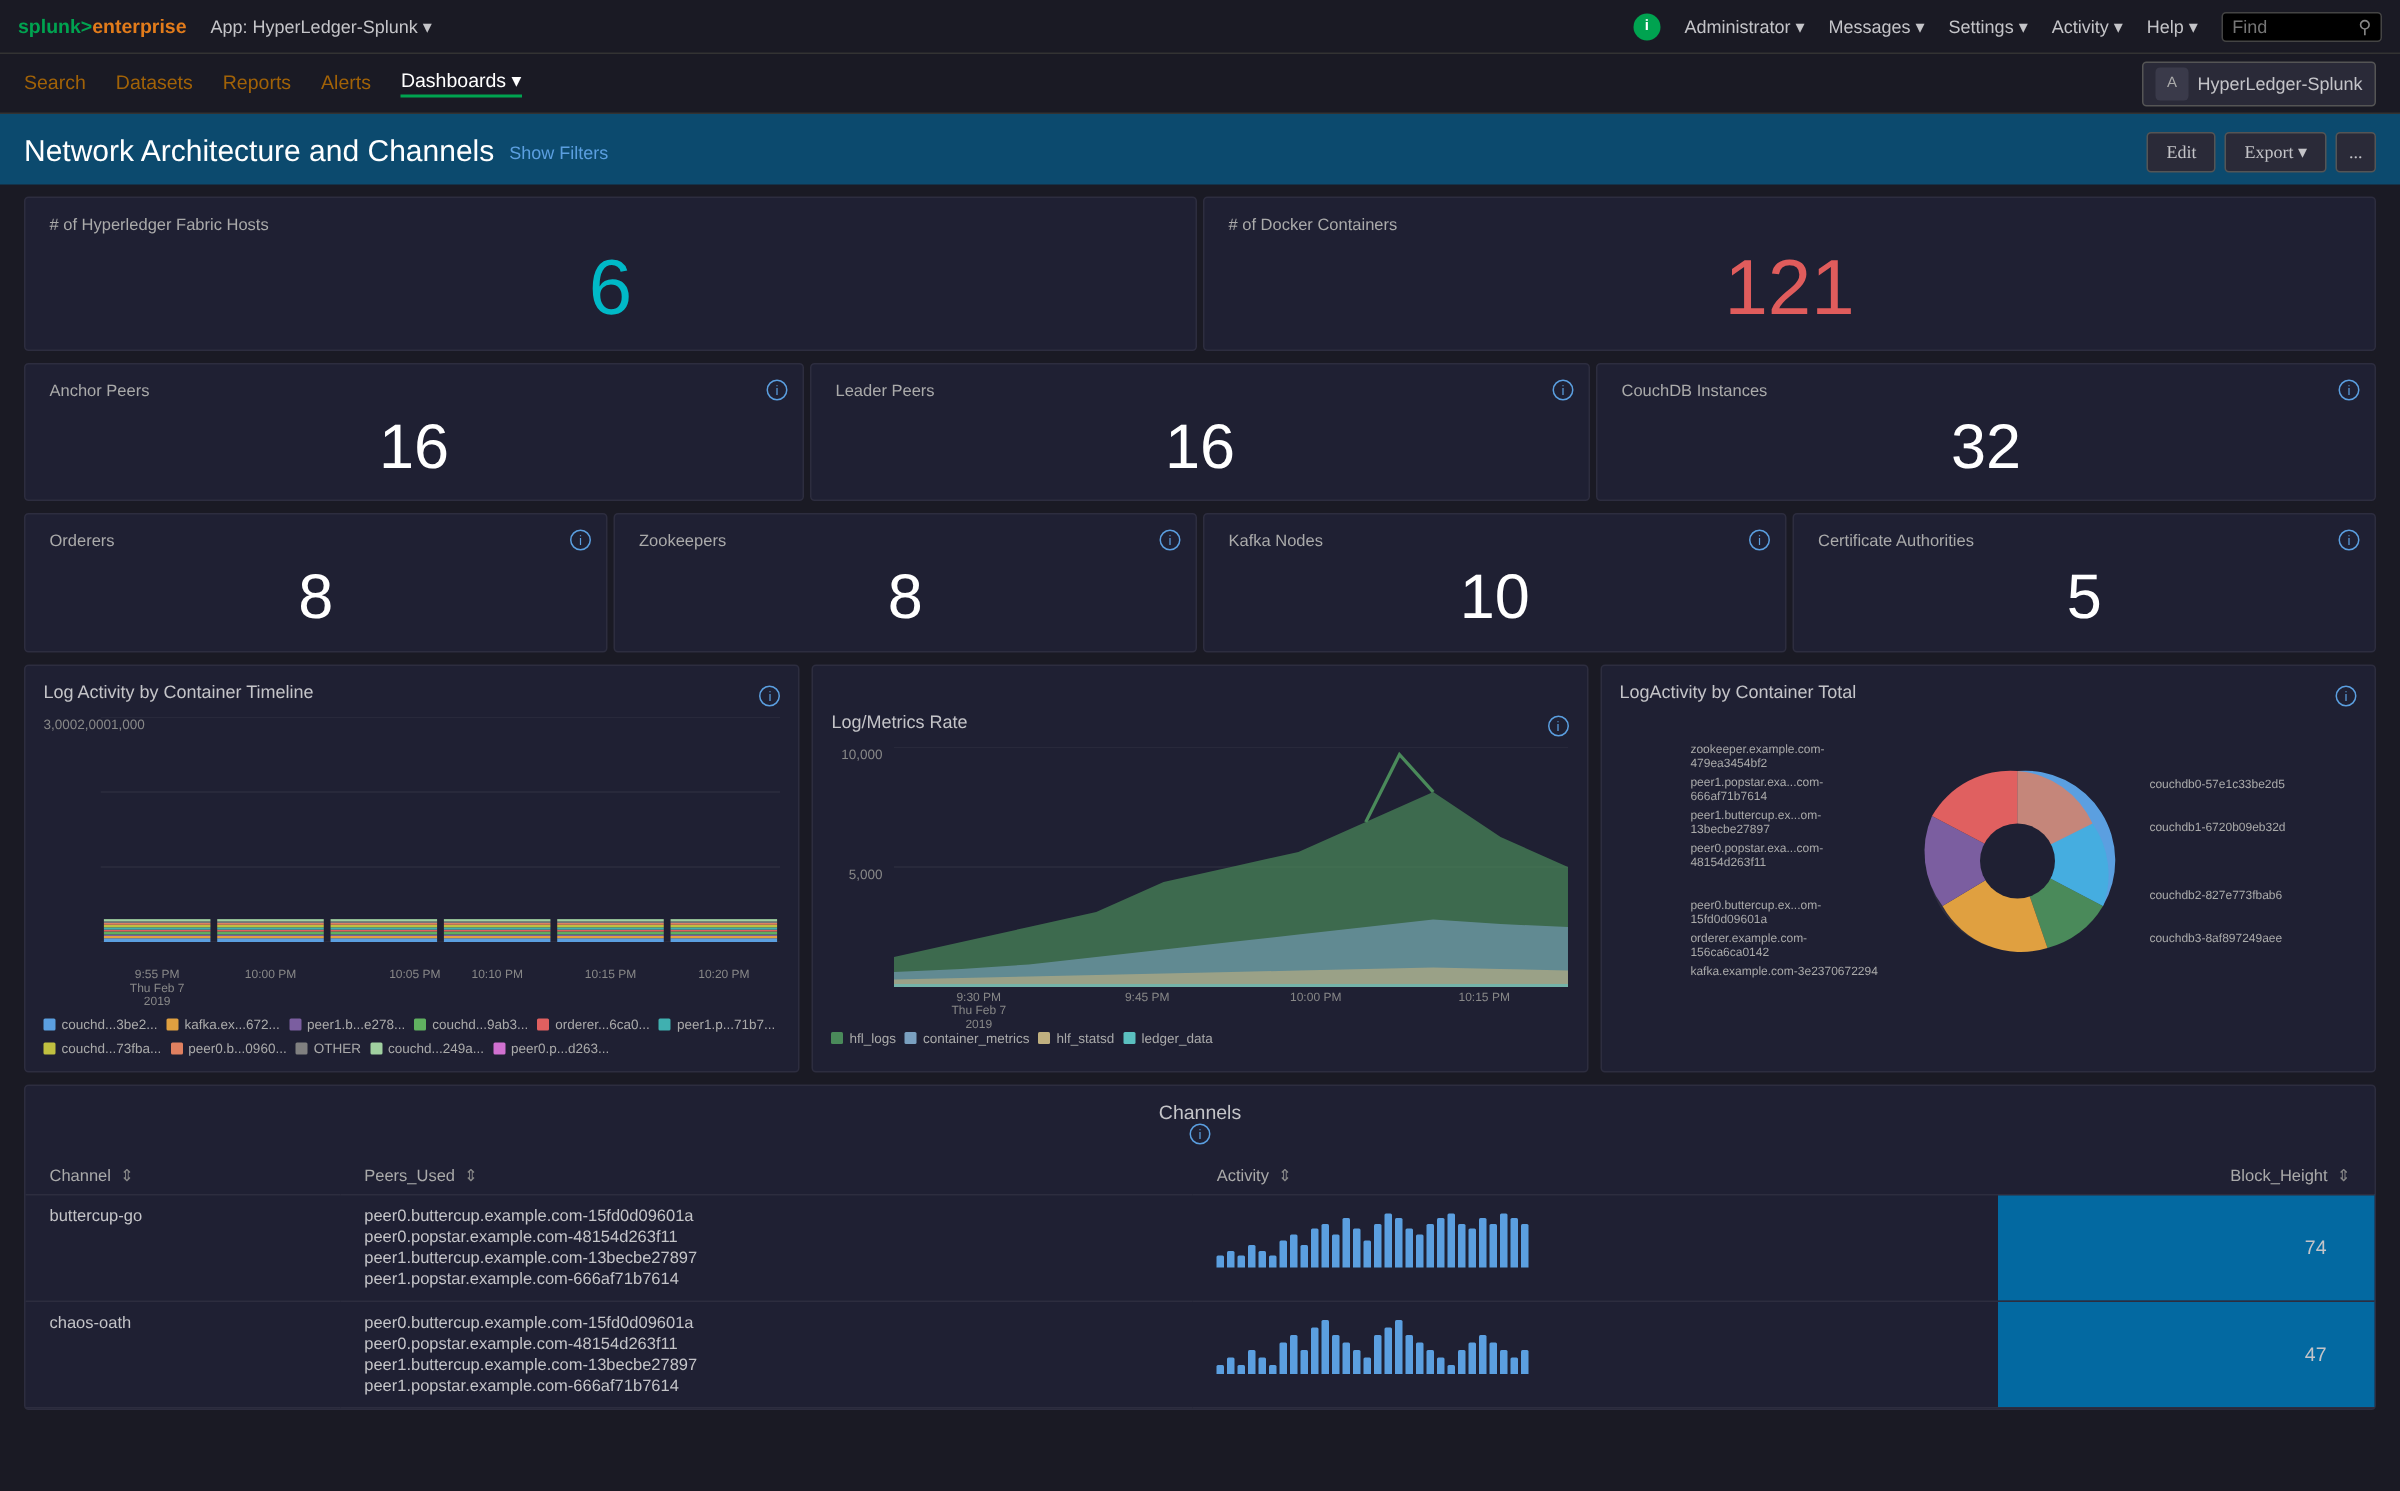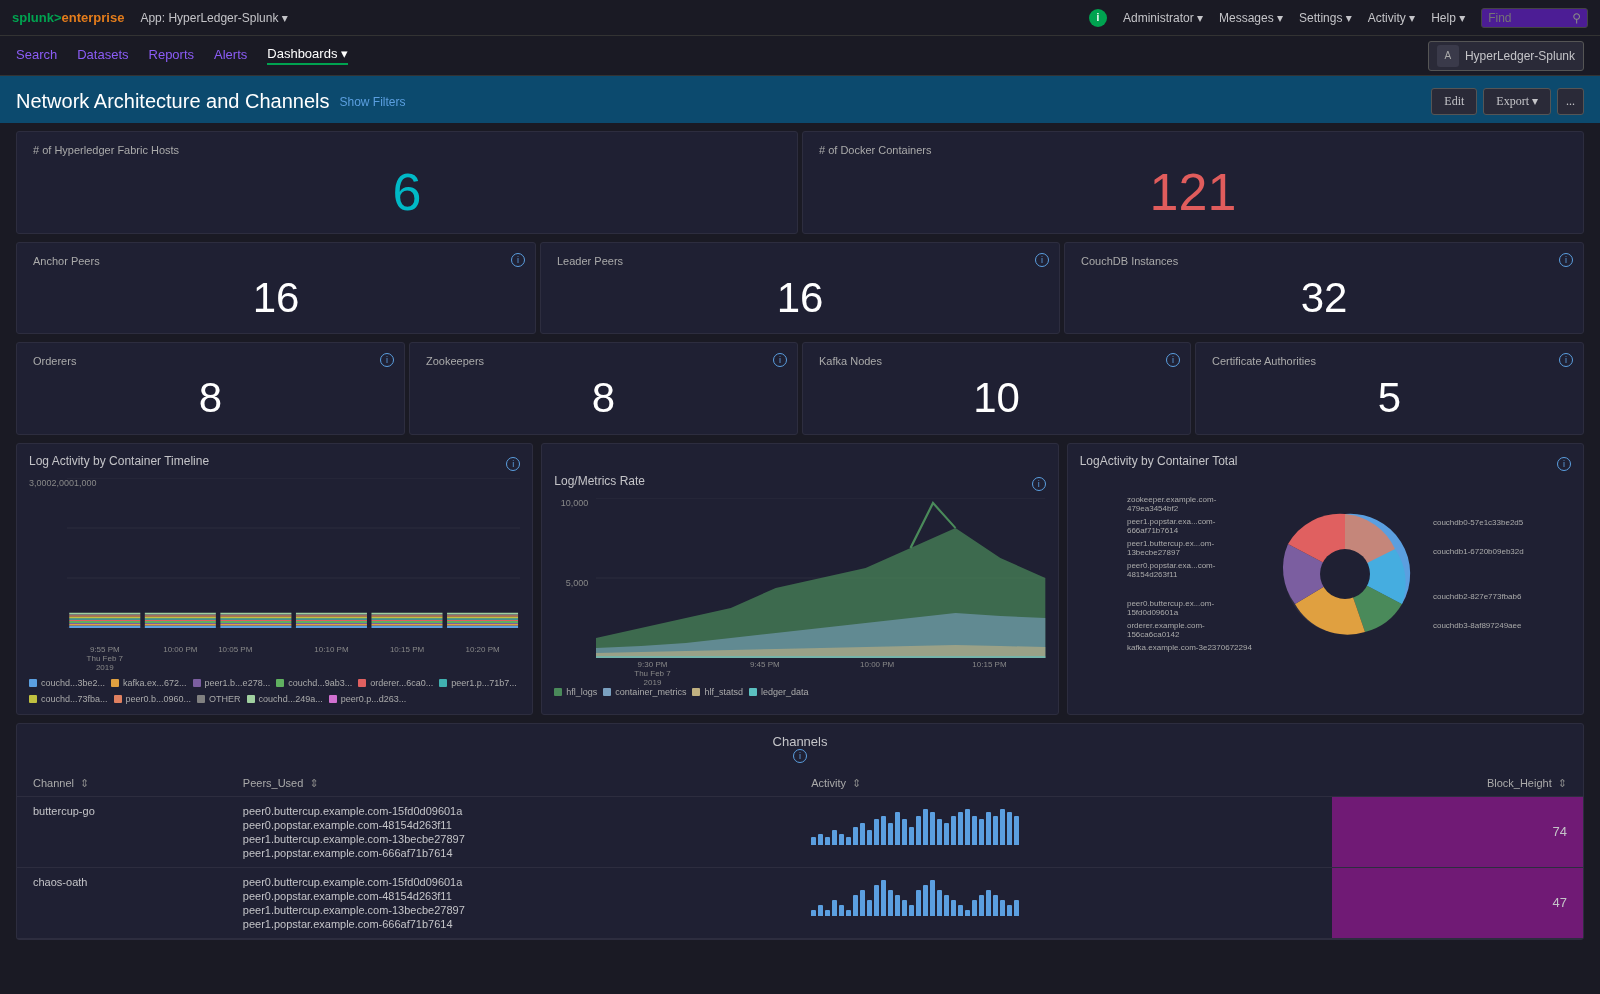--- a/index.html
+++ b/index.html
@@ -15,35 +15,35 @@
       padding: 0 12px;
       justify-content: space-between;
     }
     .top-nav-left { display: flex; align-items: center; gap: 16px; }
     .top-nav-right { display: flex; align-items: center; gap: 16px; }
     .brand { display: flex; align-items: center; gap: 4px; }
     .brand-splunk { color: #e37c1b; font-weight: bold; font-size: 13px; }
     .brand-splunk span { color: #00a350; }
     .nav-item { color: #c4c4c8; font-size: 12px; cursor: pointer; display: flex; align-items: center; gap: 3px; }
     .nav-icon-circle { width: 18px; height: 18px; border-radius: 50%; background: #00a350; display: flex; align-items: center; justify-content: center; color: #fff; font-size: 10px; font-weight: bold; }
-    .find-box { display: flex; align-items: center; background: #4c1d95; border: 1px solid #444; border-radius: 3px; padding: 2px 6px; gap: 4px; }
+    .find-box { display: flex; align-items: center; background: #000000; border: 1px solid #444; border-radius: 3px; padding: 2px 6px; gap: 4px; }
     .find-box input { background: transparent; border: none; color: #c4c4c8; font-size: 12px; outline: none; width: 80px; }
 
     
     .sec-nav {
       background: #1a1a24;
       border-bottom: 1px solid #333;
       height: 40px;
       display: flex;
       align-items: center;
       padding: 0 16px;
       justify-content: space-between;
     }
     .sec-nav-left { display: flex; align-items: center; gap: 20px; }
-    .sec-nav-item { color: #8b5cf6; font-size: 13px; cursor: pointer; padding-bottom: 2px; }
+    .sec-nav-item { color: #a16207; font-size: 13px; cursor: pointer; padding-bottom: 2px; }
     .sec-nav-item.active { color: #fff; border-bottom: 2px solid #00a350; }
     .sec-nav-right { display: flex; align-items: center; gap: 8px; }
     .app-badge { background: #2a2a38; border: 1px solid #555; border-radius: 3px; padding: 3px 8px; font-size: 12px; color: #c4c4c8; display: flex; align-items: center; gap: 6px; }
     .app-icon { width: 22px; height: 22px; background: #3a3a4a; border-radius: 3px; display: flex; align-items: center; justify-content: center; font-size: 10px; color: #aaa; }
 
     
     .dash-header {
       background: #0c4a6e;
       padding: 12px 16px 8px;
       display: flex;
@@ -124,21 +124,21 @@
     tbody tr { border-bottom: 1px solid #2d2d3f; }
     tbody td { padding: 8px 16px; font-size: 11px; color: #c4c4c8; vertical-align: top; }
     tbody td.right { text-align: right; }
     .peer-list { display: flex; flex-direction: column; gap: 2px; }
     .sort-icon { margin-left: 3px; color: #888; }
 
     
     .mini-bars { display: flex; align-items: flex-end; gap: 2px; height: 40px; }
 
     
-    .block-height-cell { background: #701a75; padding: 8px 16px; text-align: right; font-size: 13px; color: #c4c4c8; vertical-align: middle; }
+    .block-height-cell { background: #0369a1; padding: 8px 32px; text-align: right; font-size: 13px; color: #c4c4c8; vertical-align: middle; }
   </style>
 </head>
 <body>
 
 <div class="top-nav">
   <div class="top-nav-left">
     <div class="brand">
       <span class="brand-splunk"><span>splunk&gt;</span>enterprise</span>
     </div>
     <span class="nav-item">
@@ -324,21 +324,21 @@
                 <rect x="335.33333333333337" y="137.25" width="62.66666666666667" height="1.25" fill="#e08060"></rect>
                 <rect x="335.33333333333337" y="136.25" width="62.66666666666667" height="1" fill="#808080"></rect>
                 <rect x="335.33333333333337" y="134.75" width="62.66666666666667" height="1.5" fill="#a0d0a0"></rect>
               </g>
           </svg>
         </div>
       </div>
       <div style="display:flex;padding-left:38px;margin-top:17px;">
         <div style="flex:1;font-size:8px;color:#888;text-align:center;">9:55 PM<br>Thu Feb 7<br>2019</div>
         <div style="flex:1;font-size:8px;color:#888;text-align:center;">10:00 PM</div>
-        <div style="flex:1;font-size:8px;color:#888;text-align:left;">10:05 PM</div>
+        <div style="flex:1;font-size:8px;color:#888;text-align:right;">10:05 PM</div>
         <div style="flex:1;font-size:8px;color:#888;text-align:center;">10:10 PM</div>
         <div style="flex:1;font-size:8px;color:#888;text-align:center;">10:15 PM</div>
         <div style="flex:1;font-size:8px;color:#888;text-align:center;">10:20 PM</div>
       </div>
       <div class="chart-legend" style="margin-top:6px;">
         <div class="legend-item">
             <div class="legend-dot" style="background:#5b9fe0;"></div>
             <span>couchd...3be2...</span>
           </div>
         <div class="legend-item">

